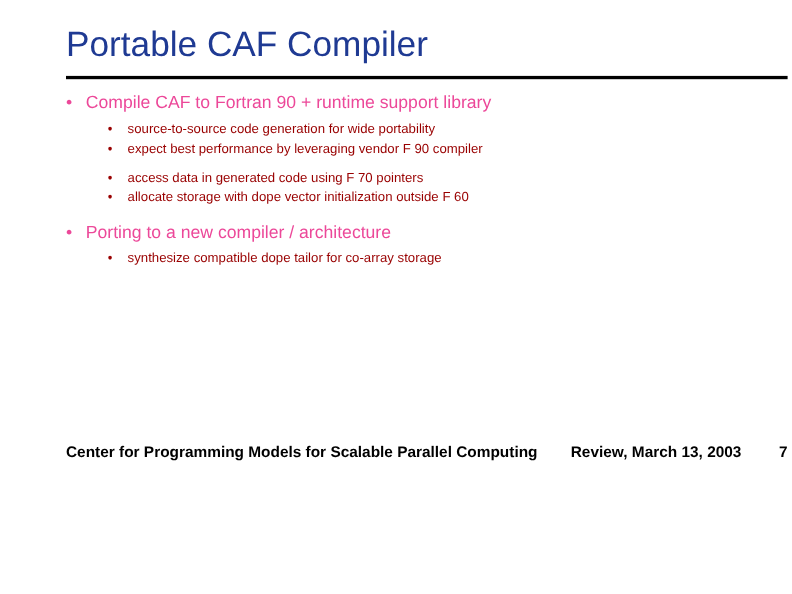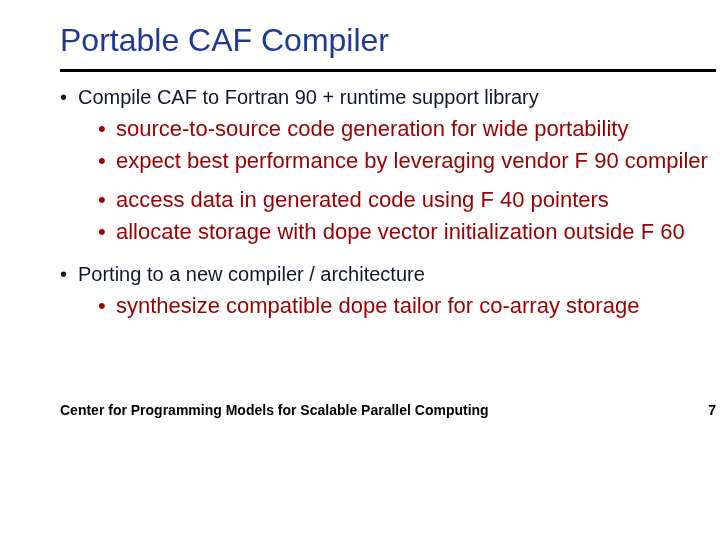--- a/index.html
+++ b/index.html
@@ -27,35 +27,35 @@
   }
   .rule {
     height: 3px;
     background: #000000;
     margin: 0 32px 12px 32px;
   }
   .content {
     padding: 0 32px;
   }
   .b1 {
-    font-size: 20px;
-    color: #0f172a;
+    font-size: 16px;
+    color: #ec4899;
     margin: 6px 0 4px 0;
     padding-left: 18px;
     position: relative;
     line-height: 1.3;
   }
   .b1::before {
     content: "•";
     position: absolute;
     left: 0;
     top: 0;
   }
   .b2 {
-    font-size: 22px;
+    font-size: 12px;
     color: #990000;
     margin: 2px 0 2px 38px;
     padding-left: 18px;
     position: relative;
     line-height: 1.35;
   }
   .b2::before {
     content: "•";
     position: absolute;
     left: 0;
@@ -94,29 +94,30 @@
   <div class="title">Portable CAF Compiler</div>
   <div class="rule"></div>
 
   <div class="content">
 
     <div class="b1">Compile CAF to Fortran 90 + runtime support library</div>
     <div class="b2">source-to-source code generation for wide portability</div>
     <div class="b2">expect best performance by leveraging vendor F 90 compiler</div>
 
     <div class="gap"></div>
-    <div class="b2">access data in generated code using F 40 pointers</div>
+    <div class="b2">access data in generated code using F 70 pointers</div>
     <div class="b2">allocate storage with dope vector initialization outside F 60</div>
 
     <div class="gap"></div>
     <div class="b1">Porting to a new compiler / architecture</div>
     <div class="b2">synthesize compatible dope tailor for co-array storage</div>
 
   </div>
 
   <div class="footer">
     <span>Center for Programming Models for Scalable Parallel Computing</span>
     <span class="footer-right">
+      <span>Review, March 13, 2003</span>
       <span class="page-num">7</span>
     </span>
   </div>
 
 </div>
 
 </body></html>

